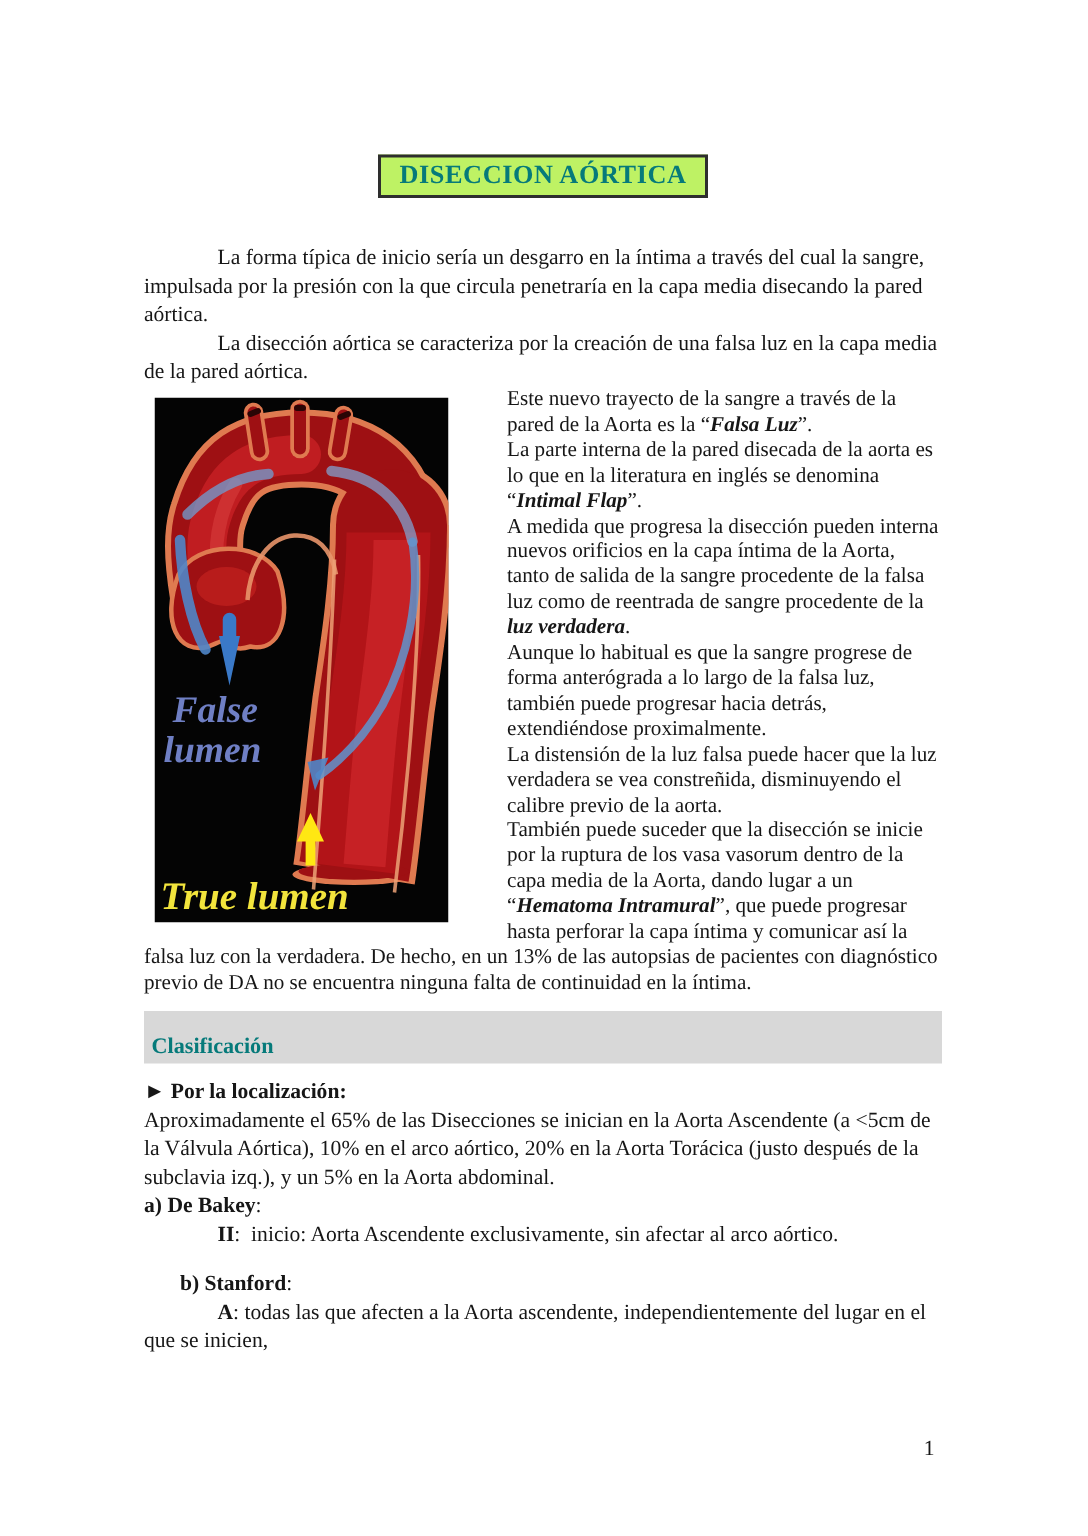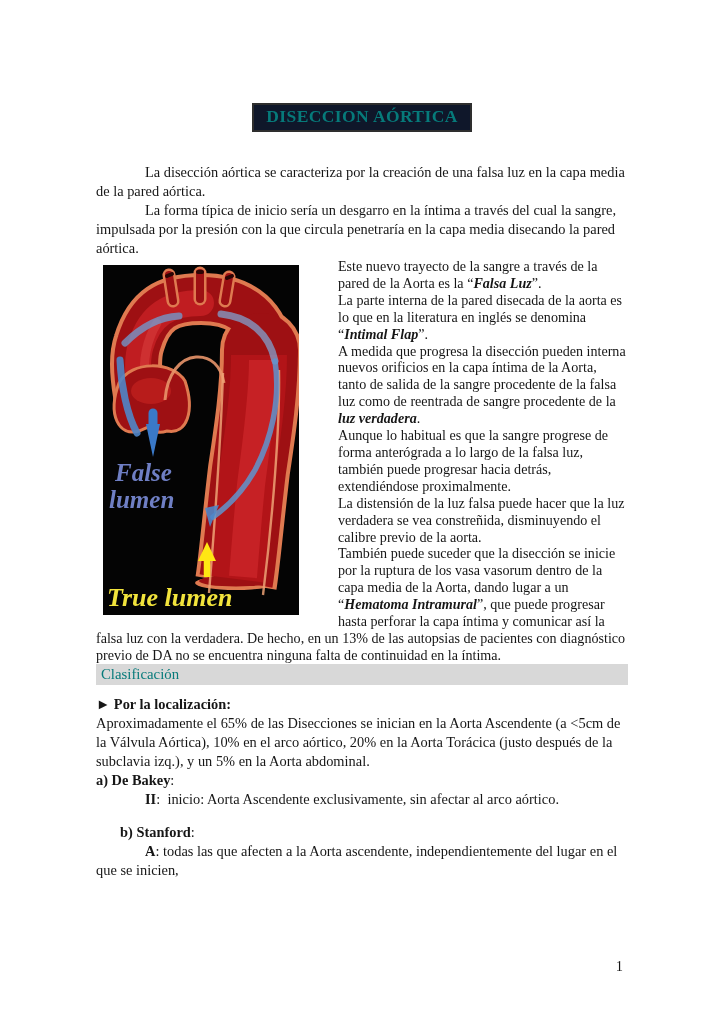--- a/index.html
+++ b/index.html
@@ -8,50 +8,50 @@
     margin:0 auto;overflow:hidden;
     font-family:"Liberation Serif",serif;color:#161616;
   }
   .content{position:absolute;left:96px;top:0;width:532px;}
   p{margin:0;font-size:14.4px;line-height:19px;white-space:pre-wrap;}
   .b{font-weight:bold;}
   .i{font-style:italic;}
   .indent{text-indent:49px;}
   .title-row{margin-top:103px;text-align:center;}
   .title-box{
-    display:inline-block;background:#0f172a;border:2px solid #2e2e2e;
+    display:inline-block;background:#bef264;border:2px solid #2e2e2e;
     padding:1px 12px 3px;color:#067a7a;font-weight:bold;font-size:17.5px;
     letter-spacing:.4px;
   }
   .intro{margin-top:31px;}
   .main{margin-top:0;}
   .main p{font-size:14.1px;line-height:16.9px;}
   .figure-wrap{float:left;width:229px;height:350px;margin:7px 6px 4px 7px;}
   .figure-wrap svg{display:block;}
   .section-bar{
-    clear:both;margin-top:0;background:#d8d8d8;color:#067a7a;
-    font-weight:normal;font-size:14.8px;line-height:18px;padding:1px 5px 2px;
+    clear:both;margin-top:10px;background:#d8d8d8;color:#067a7a;
+    font-weight:bold;font-size:14.8px;line-height:18px;padding:15px 5px 2px;
   }
   .loc-header{margin-top:10px;}
   .stanford-header{margin-top:14px;padding-left:24px;}
   .page-number{position:absolute;top:958px;right:102px;font-size:14.4px;}
 </style>
 </head>
 <body>
 
 <div class="page">
   <div class="content">
 
     <div class="title-row">
       <span class="title-box">DISECCION AÓRTICA</span>
     </div>
 
     <div class="intro">
+      <p class="indent"><span>La forma típica de inicio sería un desgarro en la íntima a través del cual la sangre, impulsada por la presión con la que circula penetraría en la capa media disecando la pared aórtica.</span></p>
       <p class="indent"><span>La disección aórtica se caracteriza por la creación de una falsa luz en la capa media de la pared aórtica.</span></p>
-      <p class="indent"><span>La forma típica de inicio sería un desgarro en la íntima a través del cual la sangre, impulsada por la presión con la que circula penetraría en la capa media disecando la pared aórtica.</span></p>
     </div>
 
     <div class="main">
       <div class="figure-wrap">
         <svg viewBox="0 0 196 350" width="196" height="350" role="img">
           <rect width="196" height="350" fill="#040404"></rect>
 
           <g fill="none">
             <path d="M36,130 C32,105 32,90 36,78 C46,45 64,34 98,34 C134,34 158,50 164,82" stroke="#df7a50" stroke-width="52" stroke-linecap="round"></path>
             <circle cx="158" cy="85" r="41" fill="#df7a50" stroke="none"></circle>

